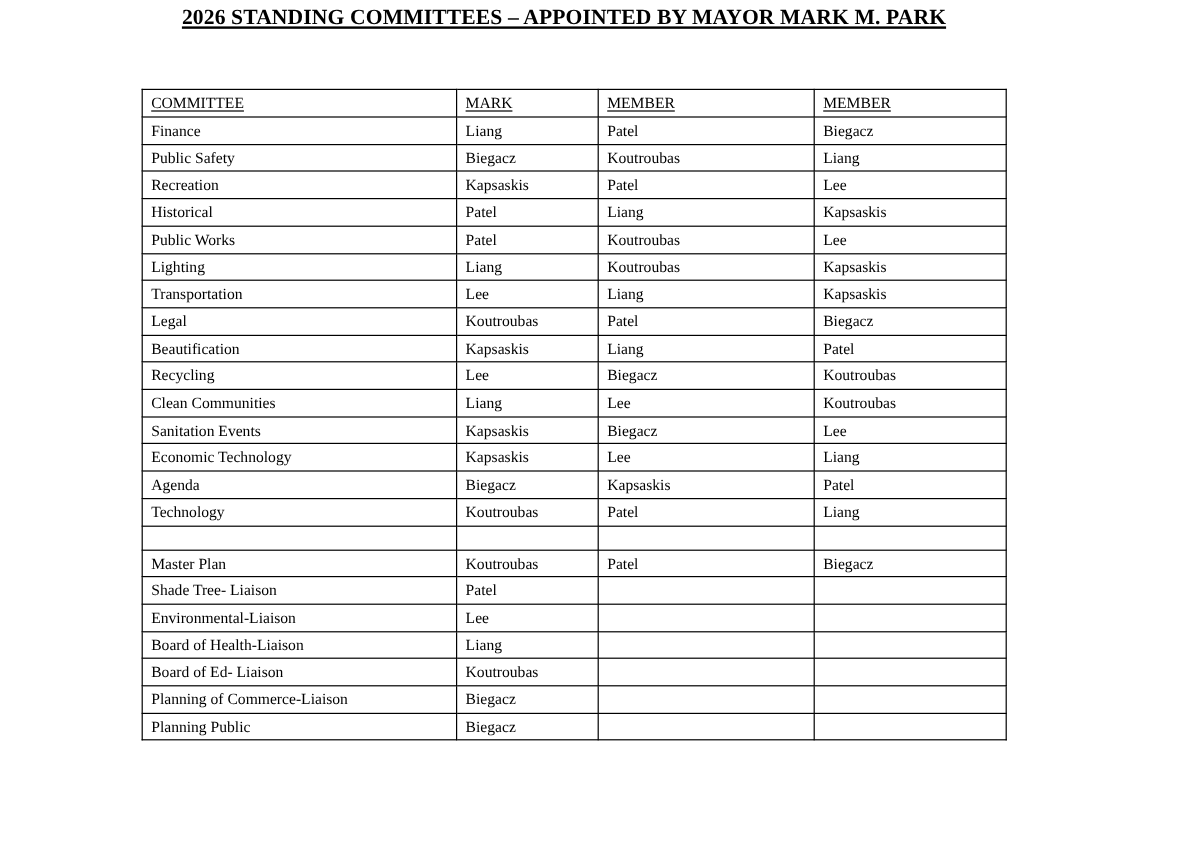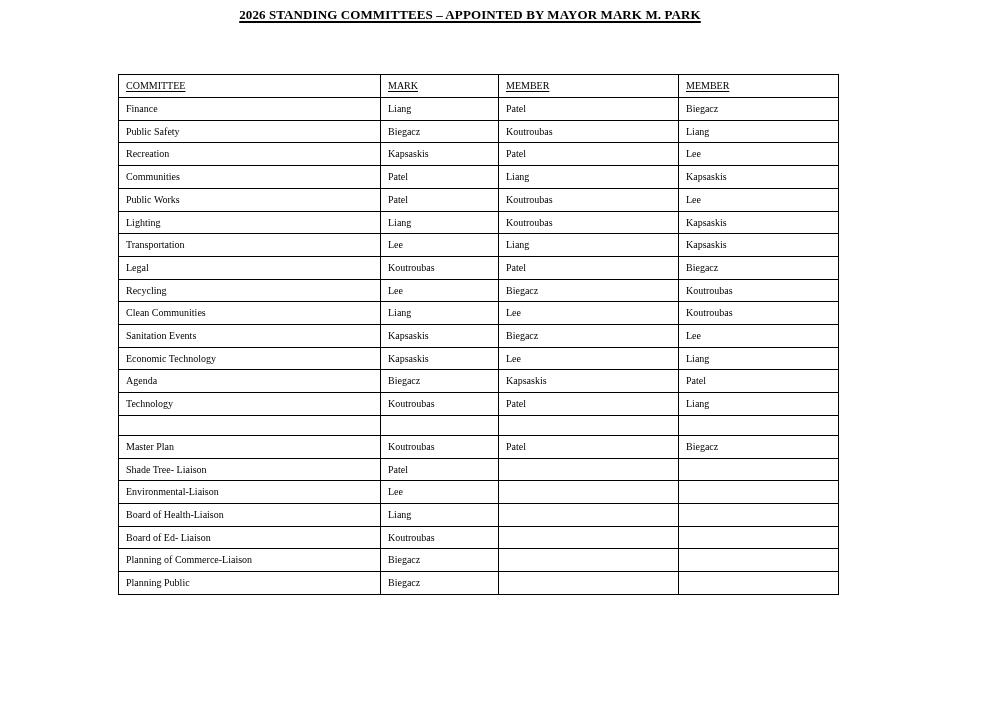--- a/index.html
+++ b/index.html
@@ -22,41 +22,41 @@
     height: 702px;
   }
 
   
   .doc-title {
     position: absolute;
     top: 5px;
     left: 0;
     width: 940px;
     text-align: center;
-    font-size: 13px;
+    font-size: 18px;
     font-weight: bold;
     letter-spacing: 0.1px;
     line-height: 19px;
     white-space: nowrap;
   }
   .doc-title .title-underline {
     text-decoration: underline;
     text-underline-offset: 2px;
     text-decoration-thickness: 1.6px;
   }
 
   
   .committee-table {
     position: absolute;
     top: 74px;
     left: 118px;
     width: 720px;
     border-collapse: collapse;
     table-layout: fixed;
-    font-size: 10px;
+    font-size: 13px;
   }
   .committee-table col.c-committee { width: 262px; }
   .committee-table col.c-chair     { width: 118px; }
   .committee-table col.c-member1   { width: 180px; }
   .committee-table col.c-member2   { width: 160px; }
 
   .committee-table td,
   .committee-table th {
     border: 1.4px solid #000000;
     padding: 0 0 0 7px;
@@ -119,21 +119,21 @@
           <td>Koutroubas</td>
           <td>Liang</td>
         </tr>
         <tr>
           <td>Recreation</td>
           <td>Kapsaskis</td>
           <td>Patel</td>
           <td>Lee</td>
         </tr>
         <tr>
-          <td>Communities</td>
+          <td>Historical</td>
           <td>Patel</td>
           <td>Liang</td>
           <td>Kapsaskis</td>
         </tr>
         <tr>
           <td>Public Works</td>
           <td>Patel</td>
           <td>Koutroubas</td>
           <td>Lee</td>
         </tr>
@@ -147,20 +147,26 @@
           <td>Transportation</td>
           <td>Lee</td>
           <td>Liang</td>
           <td>Kapsaskis</td>
         </tr>
         <tr>
           <td>Legal</td>
           <td>Koutroubas</td>
           <td>Patel</td>
           <td>Biegacz</td>
+        </tr>
+        <tr>
+          <td>Beautification</td>
+          <td>Kapsaskis</td>
+          <td>Liang</td>
+          <td>Patel</td>
         </tr>
         <tr>
           <td>Recycling</td>
           <td>Lee</td>
           <td>Biegacz</td>
           <td>Koutroubas</td>
         </tr>
         <tr>
           <td>Clean Communities</td>
           <td>Liang</td>

